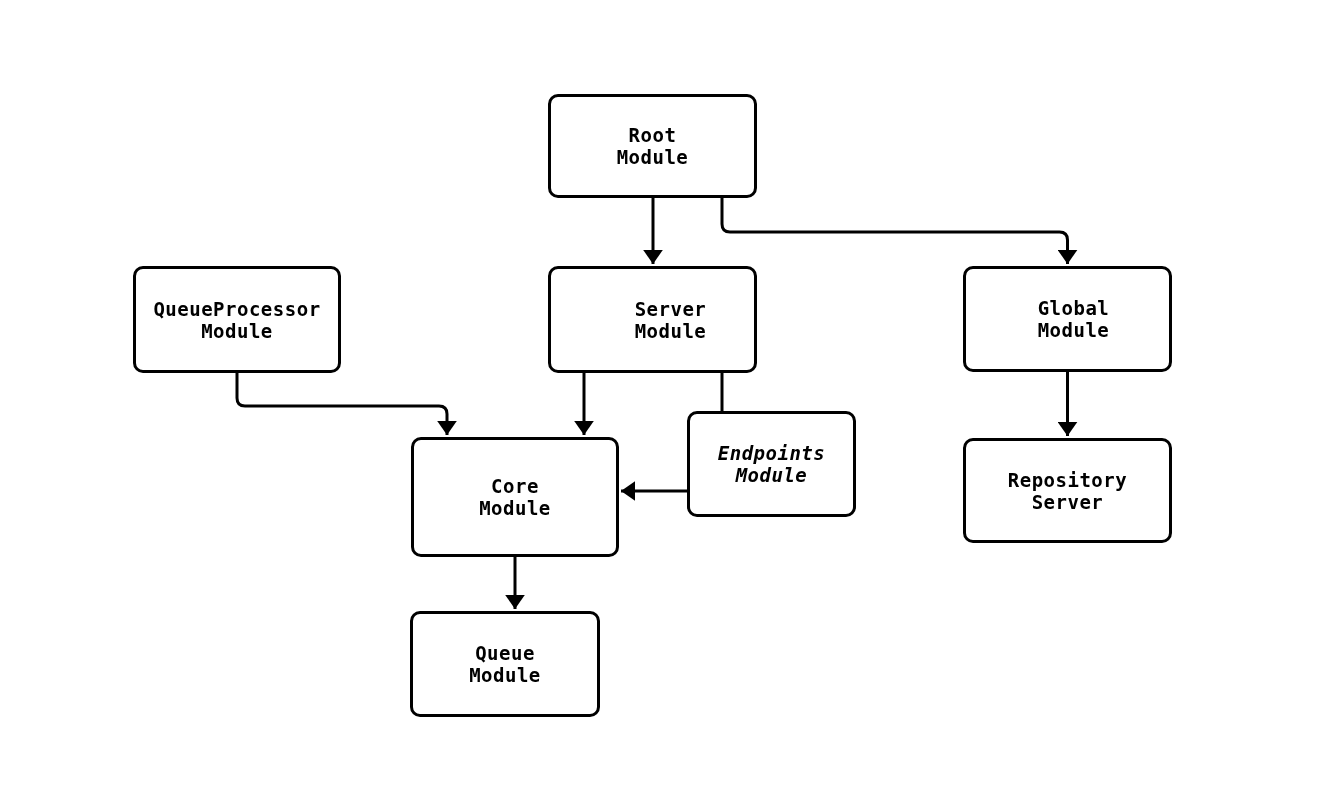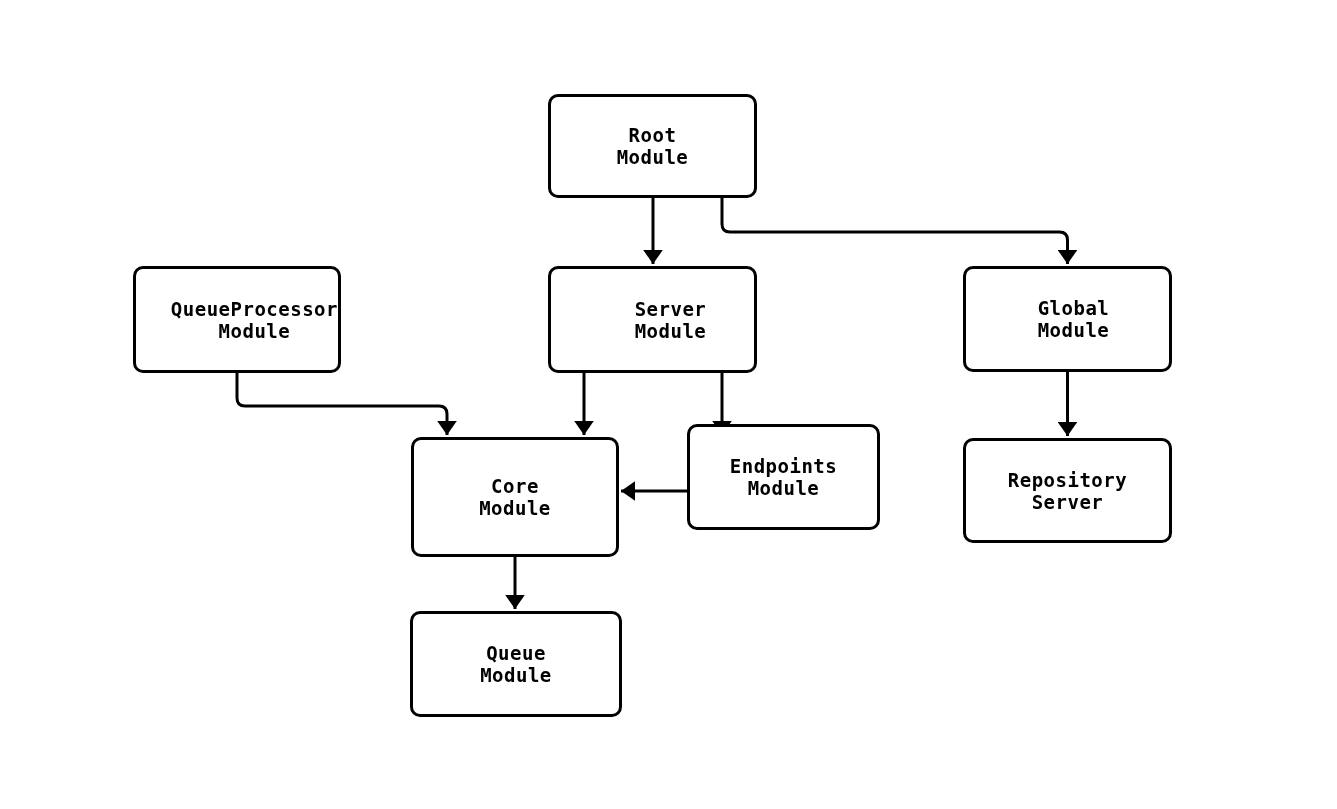--- a/index.html
+++ b/index.html
@@ -66,48 +66,48 @@
     <path class="edge" d="M 687 491 H 621" marker-end="url(#arrowhead)"></path>
     <path class="edge" d="M 515 544 V 609" marker-end="url(#arrowhead)"></path>
     <path class="edge" d="M 1067.5 372 V 436" marker-end="url(#arrowhead)"></path>
   </svg>
 
   <div class="node" style="left:548px; top:94px; width:209px; height:104px;justify-content:center;">
     <div class="node-label">Root
 Module</div>
   </div>
 
-  <div class="node" style="left:133px; top:266px; width:208px; height:107px;justify-content:flex-end;">
+  <div class="node" style="left:133px; top:266px; width:208px; height:107px;">
     <div class="node-label">QueueProcessor
 Module</div>
   </div>
 
   <div class="node" style="left:548px; top:266px; width:209px; height:107px;padding-left:36px;">
     <div class="node-label">Server
 Module</div>
   </div>
 
   <div class="node" style="left:963px; top:266px; width:209px; height:106px;padding-left:12px;">
     <div class="node-label">Global
 Module</div>
   </div>
 
   <div class="node" style="left:411px; top:437px; width:208px; height:120px;">
     <div class="node-label">Core
 Module</div>
   </div>
 
-  <div class="node" style="left:687px; top:424px; width:193px; height:106px;">
+  <div class="node" style="left:687px; top:411px; width:169px; height:106px;font-style:italic;">
     <div class="node-label">Endpoints
 Module</div>
   </div>
 
   <div class="node" style="left:963px; top:438px; width:209px; height:105px;">
     <div class="node-label">Repository
 Server</div>
   </div>
 
-  <div class="node" style="left:410px; top:611px; width:212px; height:106px;">
+  <div class="node" style="left:410px; top:611px; width:190px; height:106px;">
     <div class="node-label">Queue
 Module</div>
   </div>
 
 </div>
 
 </body></html>

